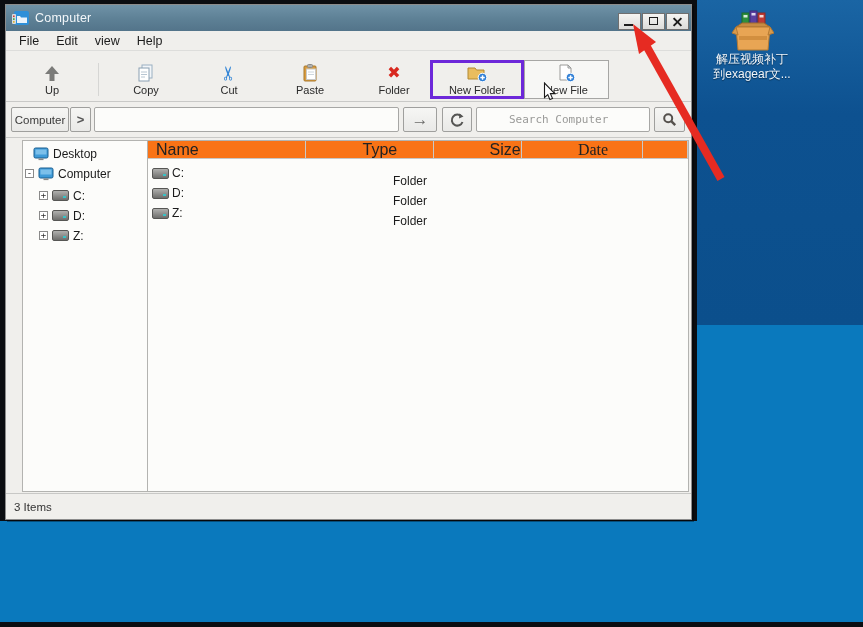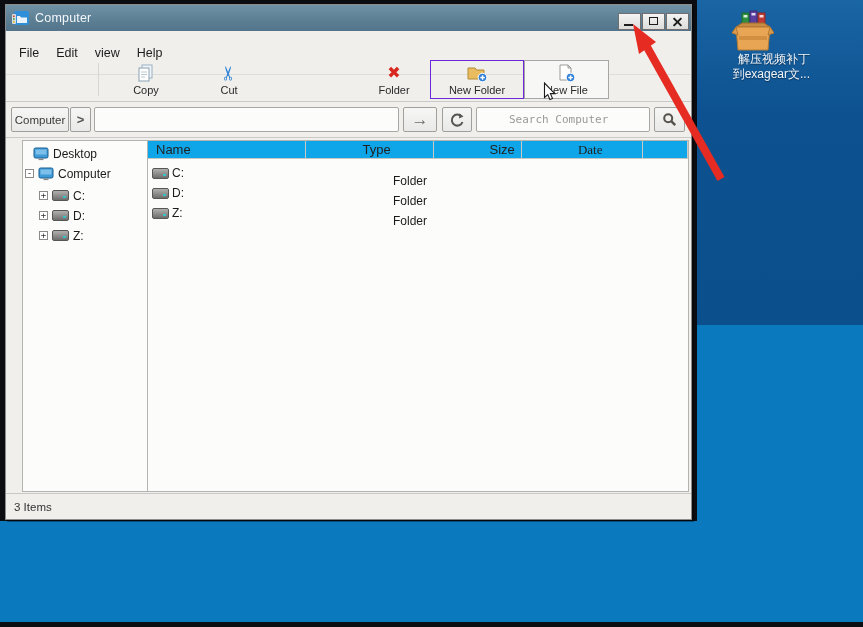--- a/index.html
+++ b/index.html
@@ -8,52 +8,52 @@
 
   
   .wall-right-top{position:absolute;left:697px;top:0;width:166px;height:325px;
     background:linear-gradient(180deg,#1a65a4 0%,#0d5190 35%,#0b4f8c 100%);}
   .wall-right-bottom{position:absolute;left:697px;top:325px;width:166px;height:297px;background:#0a79bd;}
   .wall-bottom{position:absolute;left:0;top:521px;width:697px;height:101px;background:#0a79bd;}
 
   
   .shortcut{position:absolute;left:694px;top:10px;width:116px;display:flex;flex-direction:column;align-items:center;cursor:default;}
   .shortcut .ic{width:44px;height:42px;}
-  .shortcut .lbl{color:#f2f6fa;font-size:12px;line-height:15px;text-align:right;text-shadow:0 1px 1px rgba(0,0,0,.45);width:116px;}
+  .shortcut .lbl{color:#f2f6fa;font-size:12px;line-height:15px;text-align:center;text-shadow:0 1px 1px rgba(0,0,0,.45);width:116px;}
 
   
   .window{position:absolute;left:5px;top:4px;width:687px;height:516px;background:#f0efec;
     border:1px solid #8c8c8c;box-sizing:border-box;box-shadow:2px 2px 0 rgba(0,0,0,.35);}
 
   .titlebar{position:absolute;left:0;top:0;right:0;height:26px;
     background:linear-gradient(180deg,#6f92a7 0%,#5d8095 55%,#53748a 100%);
     display:flex;align-items:center;padding-left:6px;box-sizing:border-box;}
   .titlebar .app-ic{width:17px;height:16px;margin-right:6px;}
   .titlebar .ttl{color:#f3f7fa;font-size:12.5px;letter-spacing:.2px;}
 
   .win-btns{position:absolute;right:2px;top:8px;display:flex;}
   .wbtn{width:23px;height:17px;background:linear-gradient(180deg,#f4f4f2,#dcdcda);
     border:1px solid #6f6f6f;box-sizing:border-box;margin-left:1px;position:relative;cursor:default;}
   .wbtn .min-bar{position:absolute;left:5px;bottom:3px;width:9px;height:2px;background:#1c1c1c;}
   .wbtn .max-box{position:absolute;left:6px;top:3px;width:9px;height:8px;border:1.5px solid #1c1c1c;box-sizing:border-box;}
   .wbtn .x1,.wbtn .x2{position:absolute;left:5px;top:7px;width:11px;height:2px;background:#1c1c1c;}
   .wbtn .x1{transform:rotate(45deg);} .wbtn .x2{transform:rotate(-45deg);}
 
-  .menubar{position:absolute;left:0;top:26px;right:0;height:44px;display:flex;align-items:center;
+  .menubar{position:absolute;left:0;top:26px;right:0;height:20px;display:flex;align-items:center;
     padding-left:13px;gap:17px;font-size:12.5px;color:#1c1c1c;border-bottom:1px solid #dddddb;box-sizing:border-box;}
   .menubar span{cursor:default;}
 
   .toolbar{position:absolute;left:0;top:53px;right:0;height:44px;border-bottom:1px solid #c9c9c7;box-sizing:border-box;}
   .tbtn{position:absolute;top:2px;height:39px;display:flex;flex-direction:column;align-items:center;justify-content:center;gap:1px;cursor:default;}
   .tbtn .tlbl{font-size:11px;color:#2a2a2a;white-space:nowrap;}
   .tbtn .tico{height:20px;display:flex;align-items:center;justify-content:center;}
   .tsep{position:absolute;top:5px;width:1px;height:33px;background:#d6d6d4;}
   .glyph-cut{font-size:19px;color:#2f83d6;display:inline-block;transform:rotate(-90deg);line-height:19px;}
   .glyph-del{font-size:16px;color:#d8281f;font-weight:bold;line-height:18px;}
-  .tframe{border:1px solid #6d28d9;box-sizing:border-box;}
+  .tframe{border:3px solid #6d28d9;box-sizing:border-box;}
   .tframe.hover{border:1px solid #a6a6a4;background:#f7f7f5;}
 
   .addressbar{position:absolute;left:0;top:97px;right:0;height:36px;border-bottom:1px solid #c9c9c7;box-sizing:border-box;}
   .abtn,.afield{position:absolute;top:5px;height:25px;box-sizing:border-box;border:1px solid #9f9f9d;border-radius:2px;
     background:linear-gradient(180deg,#f6f6f4,#e9e9e7);font-size:11.5px;color:#3a3a3a;
     display:flex;align-items:center;justify-content:center;cursor:default;}
   .afield{background:#fafaf8;justify-content:flex-start;padding-left:6px;}
   .addressbar input{position:absolute;top:5px;height:25px;box-sizing:border-box;border:1px solid #a7a7a5;border-radius:2px;
     background:#fcfcfa;font-size:11px;padding:0 6px;color:#444;outline:none;}
   .addressbar input.search{font-family:"DejaVu Sans Mono","Liberation Mono",monospace;padding-left:32px;}
@@ -72,21 +72,21 @@
   .pad10{padding-left:10px;} .pad2{padding-left:2px;} .pad16{padding-left:16px;}
   .trow.child{margin-top:1px;}
   .tree-top{padding-top:3px;}
   .trow.computer-row{margin-top:1px;}
   .trow.first-child{margin-top:3px;}
 
   .drive-ic{width:17px;height:11px;border-radius:2px;background:linear-gradient(180deg,#b0b0ae,#6e6e6c);
     border:1px solid #565654;box-sizing:border-box;position:relative;}
   .drive-ic:after{content:"";position:absolute;right:2px;bottom:2px;width:3px;height:2px;background:#39c2c6;}
 
-  .lheader{display:flex;height:17px;background:#0ea5e9;border-bottom:1px solid #c6c6c4;font-size:13px;color:#222;gap:44px;}
+  .lheader{display:flex;height:17px;background:#f97316;border-bottom:1px solid #c6c6c4;font-size:16px;color:#222;gap:44px;}
   .lheader .hcell{border-right:1px solid #c9c9c7;box-sizing:border-box;display:flex;align-items:center;cursor:default;}
   .hc-name{width:233px;padding-left:8px;} .hc-type{width:118px;padding-left:12px;}
   .hc-size{width:60px;padding-left:12px;} .hc-date{width:109px;padding-left:12px;font-family:Liberation Serif, serif;}
   .hc-fill{flex:1;}
   .lrow{display:flex;align-items:center;height:20px;font-size:12px;color:#1b1b1b;cursor:default;}
   .lrow .c-name{width:233px;display:flex;align-items:center;padding-left:4px;box-sizing:border-box;gap:3px;}
   .lrow .c-type{width:118px;padding-left:12px;box-sizing:border-box;margin-top:16px;}
   .lrow .c-size{width:60px;padding-left:12px;box-sizing:border-box;}
   .lrow .c-date{width:109px;padding-left:12px;box-sizing:border-box;}
   .lrows{padding-top:4px;}
@@ -151,38 +151,58 @@
     </div>
 
     <div class="menubar">
       <span>File</span>
       <span>Edit</span>
       <span>view</span>
       <span>Help</span>
     </div>
 
     <div class="toolbar">
+      <div class="tbtn" style="left:8px;width:76px;">
+        <span class="tico">
+            <svg width="18" height="17" viewBox="0 0 18 17">
+          <path d="M9 1 L16 9 L11.5 9 L11.5 16 L6.5 16 L6.5 9 L2 9 Z" fill="#7b7b79"></path>
+            </svg>
+          </span>
+        <span class="tlbl">Up</span>
+      </div>
       <div class="tsep" style="left:92px;"></div>
       <div class="tbtn" style="left:102px;width:76px;">
         <span class="tico">
             <svg width="18" height="18" viewBox="0 0 18 18">
           <rect x="5" y="1" width="10" height="13" fill="#f2f5f8" stroke="#9ab0c2"></rect>
           <rect x="2" y="4" width="10" height="13" fill="#ffffff" stroke="#8aa0b2"></rect>
           <line x1="4" y1="8" x2="10" y2="8" stroke="#b8c6d2"></line>
           <line x1="4" y1="10.5" x2="10" y2="10.5" stroke="#b8c6d2"></line>
           <line x1="4" y1="13" x2="8" y2="13" stroke="#b8c6d2"></line>
             </svg>
           </span>
         <span class="tlbl">Copy</span>
       </div>
       <div class="tbtn" style="left:186px;width:74px;">
         <span class="tico">
             <span class="glyph-cut">✂</span>
           </span>
         <span class="tlbl">Cut</span>
+      </div>
+      <div class="tbtn" style="left:266px;width:76px;">
+        <span class="tico">
+            <svg width="18" height="18" viewBox="0 0 18 18">
+          <rect x="3" y="2" width="12" height="15" rx="1" fill="#d99c3f" stroke="#a9782c"></rect>
+          <rect x="6.5" y="0.5" width="5" height="3" rx="1" fill="#b0b0ae" stroke="#8a8a88"></rect>
+          <rect x="5.5" y="5" width="9" height="10.5" fill="#ffffff" stroke="#c8c8c6"></rect>
+          <line x1="7" y1="8" x2="13" y2="8" stroke="#cdd6dd"></line>
+          <line x1="7" y1="10.5" x2="13" y2="10.5" stroke="#cdd6dd"></line>
+            </svg>
+          </span>
+        <span class="tlbl">Paste</span>
       </div>
       <div class="tbtn" style="left:350px;width:76px;">
         <span class="tico">
             <span class="glyph-del">✖</span>
           </span>
         <span class="tlbl">Folder</span>
       </div>
       <div class="tbtn tframe" style="left:424px;width:94px;">
         <span class="tico">
             <svg width="21" height="18" viewBox="0 0 21 18">

